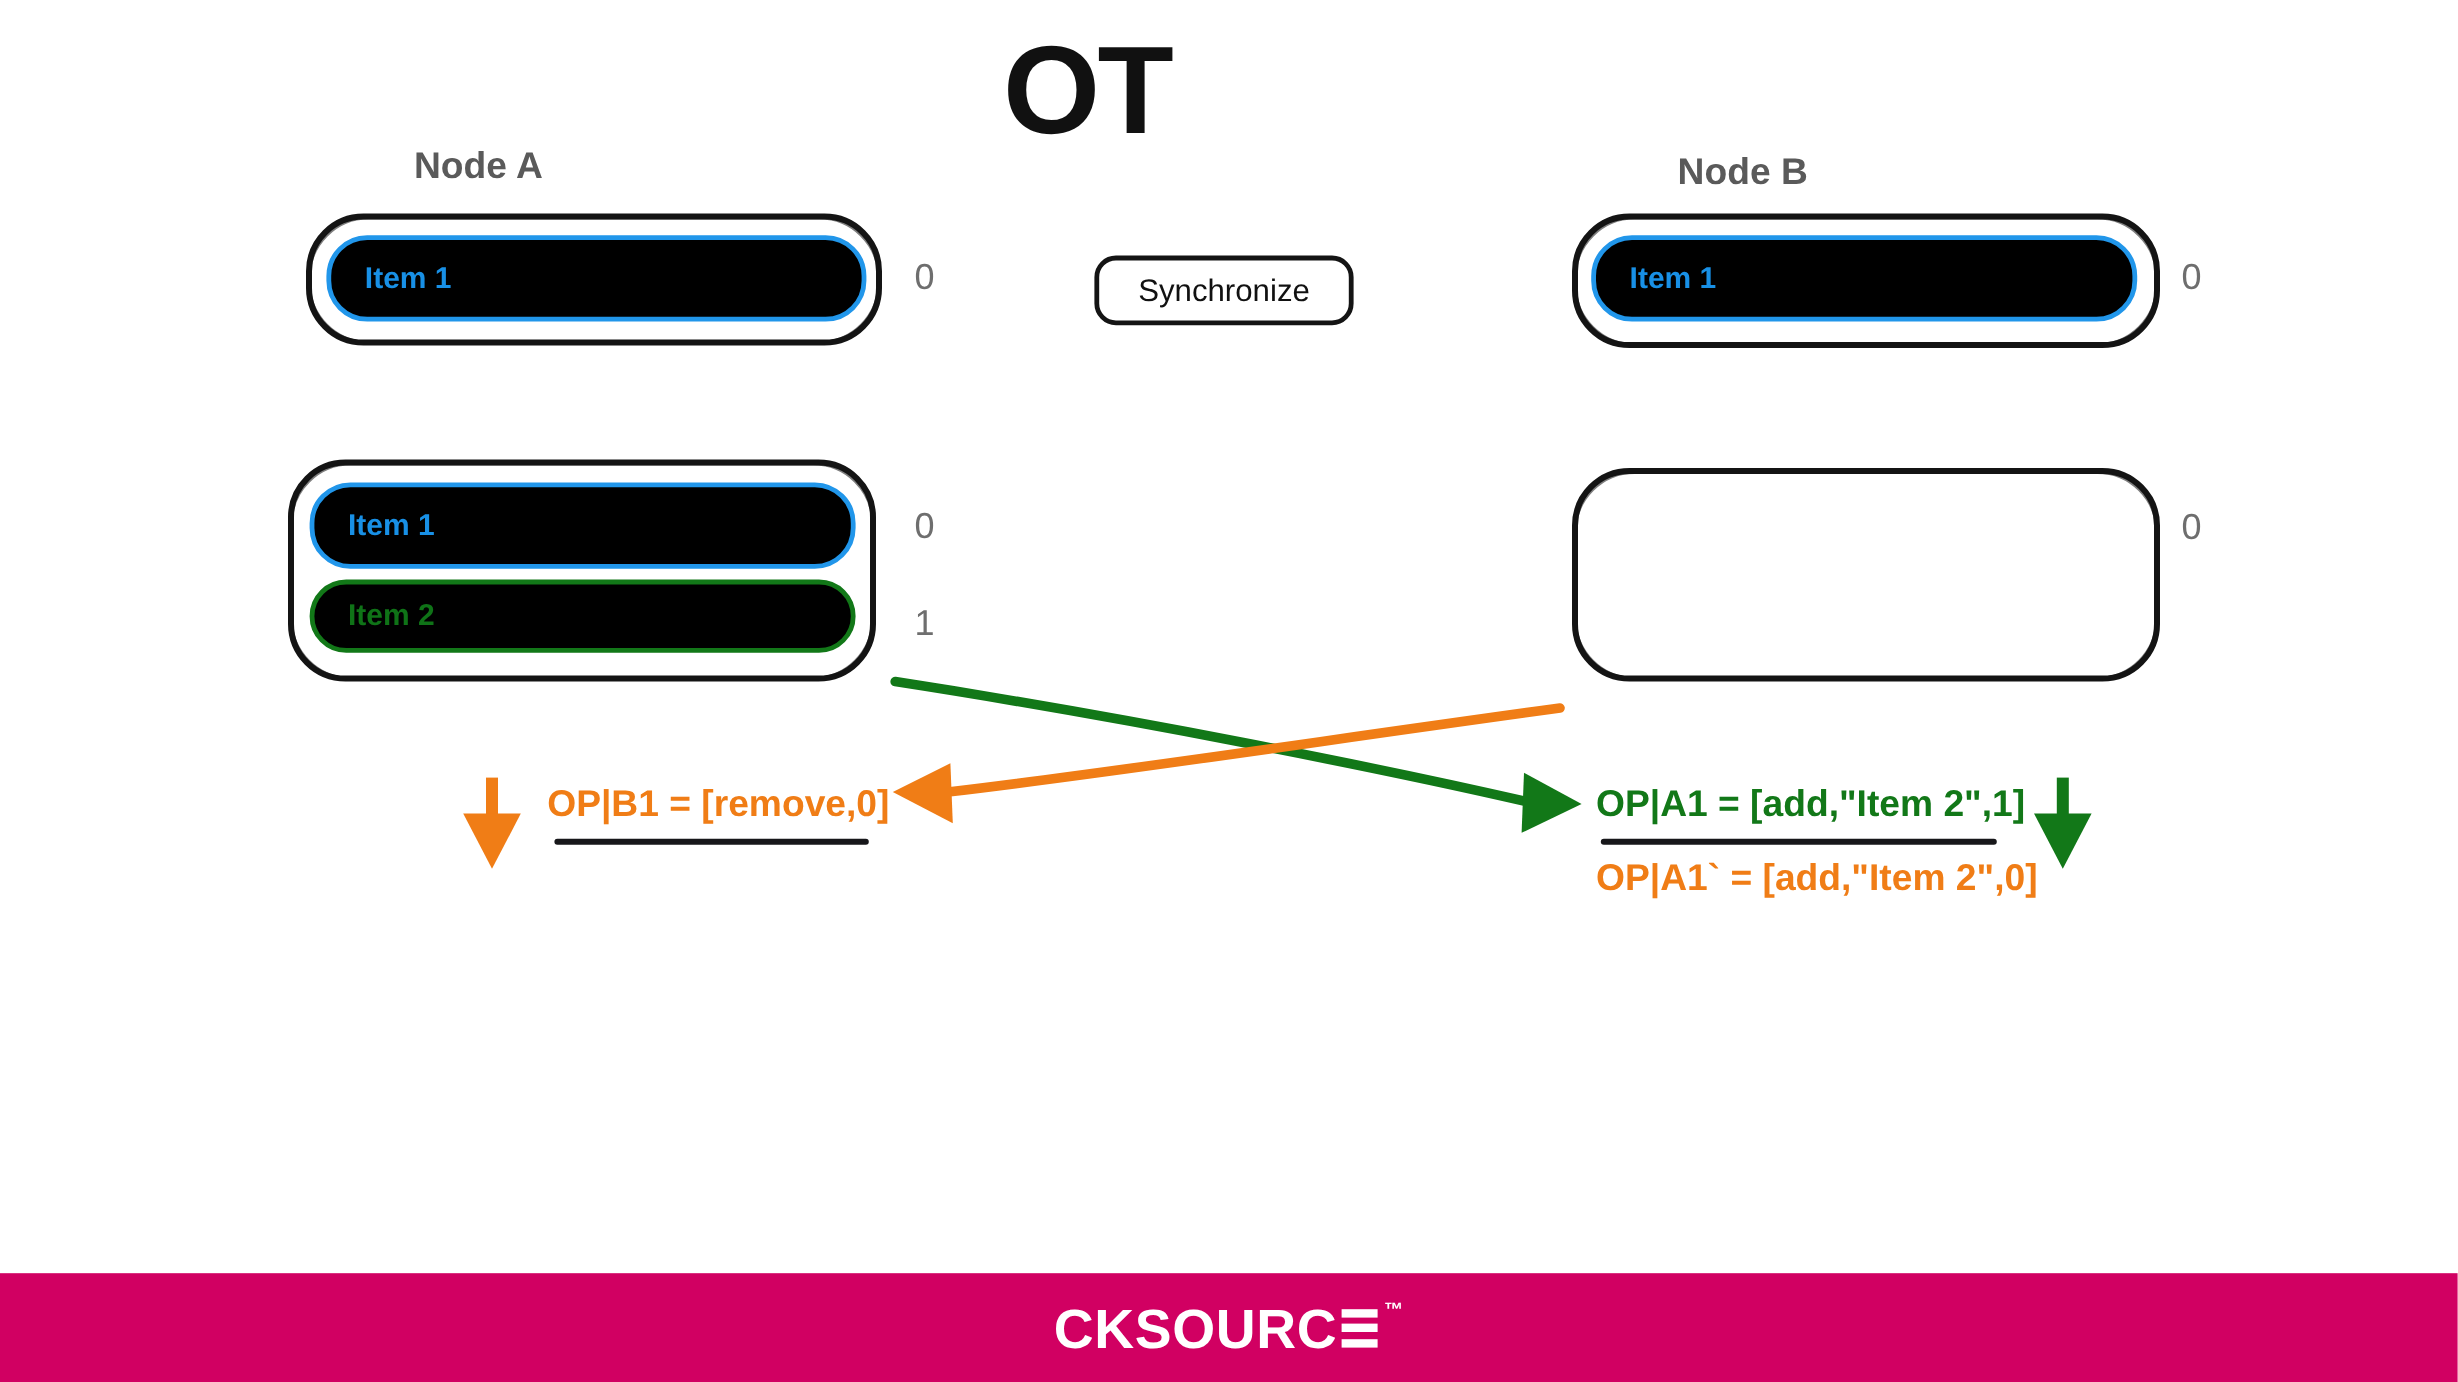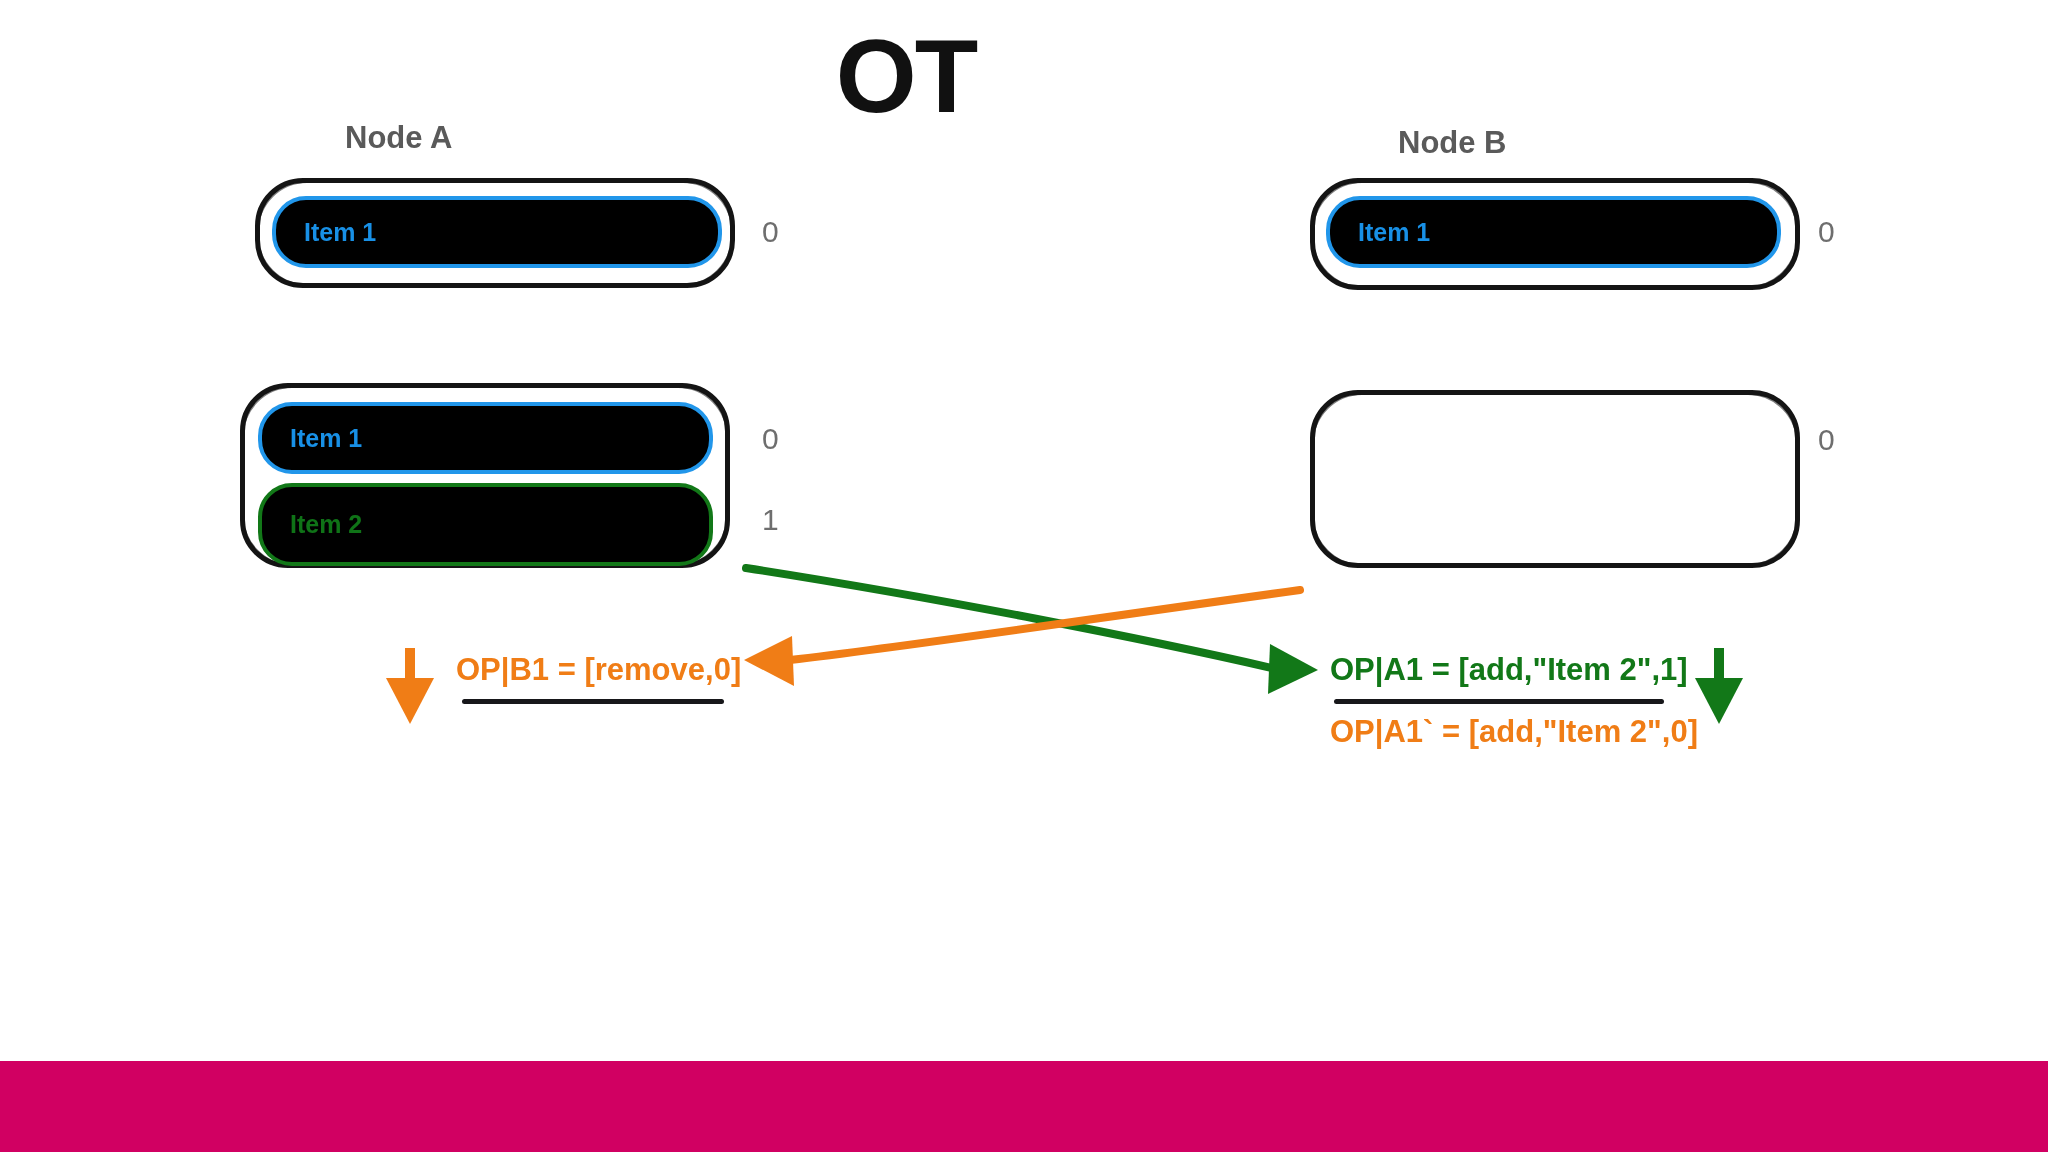--- a/index.html
+++ b/index.html
@@ -68,21 +68,21 @@
     padding-left:28px;
     font-size:25px;
     font-weight:bold;
     background:#000000;
   }
   .item.blue{border:4px solid #2196ea;color:#1890e6;}
   .item.green{border:4px solid #127818;color:#0f7317;}
 
   #item-a1-1{left:272px;top:196px;width:450px;height:72px;}
   #item-a2-1{left:258px;top:402px;width:455px;height:72px;}
-  #item-a2-2{left:258px;top:483px;width:455px;height:83px;}
+  #item-a2-2{left:258px;top:483px;width:455px;height:61px;}
   #item-b1-1{left:1326px;top:196px;width:455px;height:72px;}
 
   
   .index-num{
     position:absolute;
     font-size:30px;
     color:#6e6e6e;
     font-family:"Liberation Sans", sans-serif;
   }
   #idx-a1{left:762px;top:215px;}
@@ -180,20 +180,23 @@
   <div class="index-num" id="idx-a2-0">0</div>
   <div class="index-num" id="idx-a2-1">1</div>
 
   <div class="doc-box" id="box-b1"></div>
   <div class="item blue" id="item-b1-1">Item 1</div>
   <div class="index-num" id="idx-b1">0</div>
 
   <div class="doc-box" id="box-b2"></div>
   <div class="index-num" id="idx-b2">0</div>
 
+  <div id="sync-button">
+    <span>Synchronize</span>
+  </div>
 
   <svg id="arrow-layer" viewBox="0 0 2048 1152">
 
     <g>
       <path d="M746,568 C 940,598 1150,640 1272,668" stroke="#127818" stroke-width="8" fill="none" stroke-linecap="round"></path>
       <polygon points="1270,644 1318,670 1268,694" fill="#127818"></polygon>
     </g>
 
     <g>
       <path d="M1300,590 C 1110,616 920,645 790,660" stroke="#f07d16" stroke-width="8" fill="none" stroke-linecap="round"></path>
@@ -216,14 +219,26 @@
     <div class="op-rule"></div>
   </div>
 
   <div class="op-block" id="op-right">
     <div class="op-line green">OP|A1 = [add,"Item 2",1]</div>
     <div class="op-rule"></div>
     <div class="op-line orange">OP|A1` = [add,"Item 2",0]</div>
   </div>
 
   <div id="footer-band"></div>
+  <div id="logo">
+    <div id="logo-text">
+      <span id="logo-ck">CK</span>
+        <span id="logo-source">SOURC</span>
+      <span id="logo-ebars">
+          <i></i>
+          <i></i>
+          <i></i>
+        </span>
+      <span id="logo-tm">™</span>
+    </div>
+  </div>
 
 </div>
 
 </body></html>

